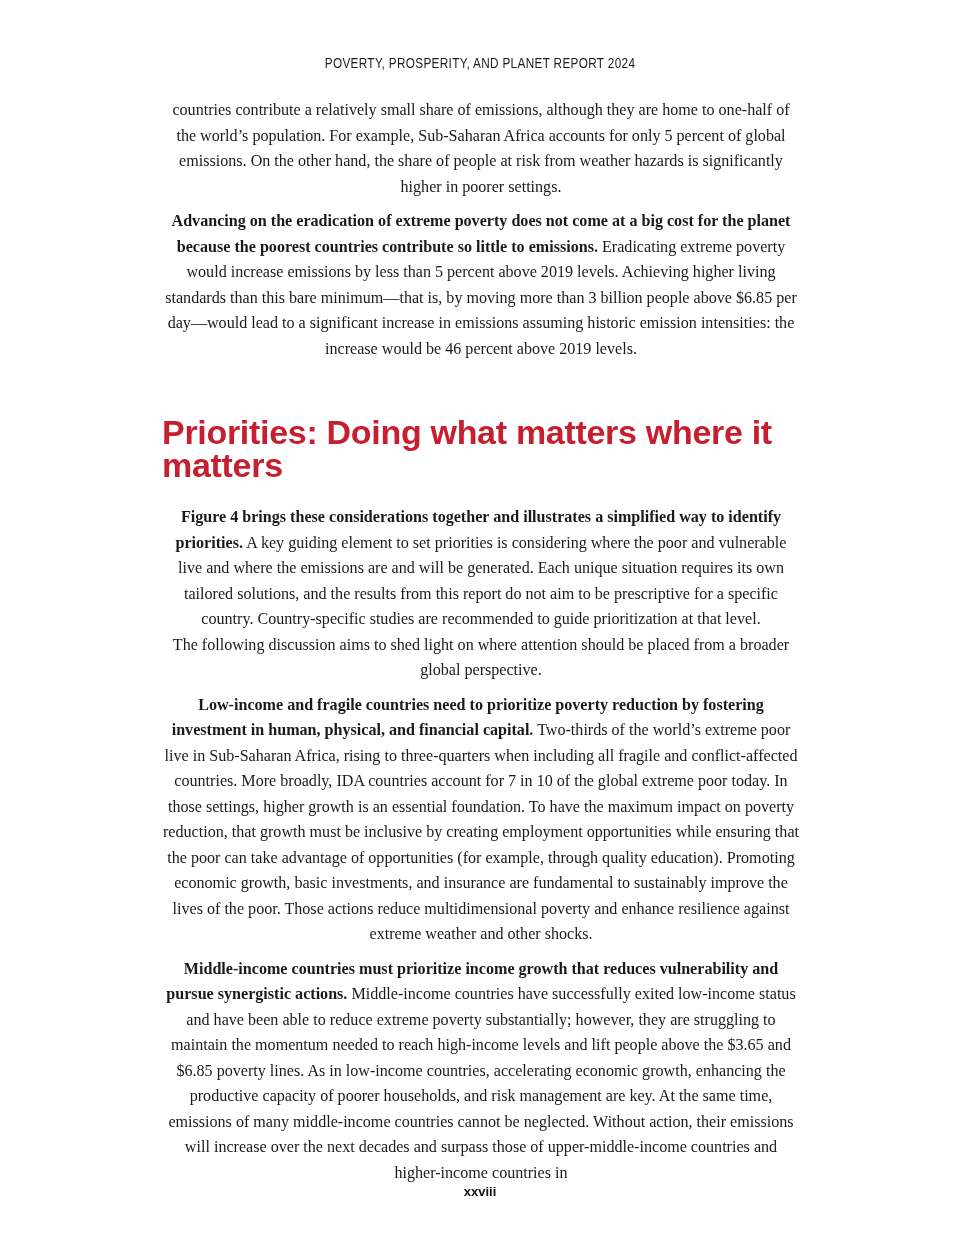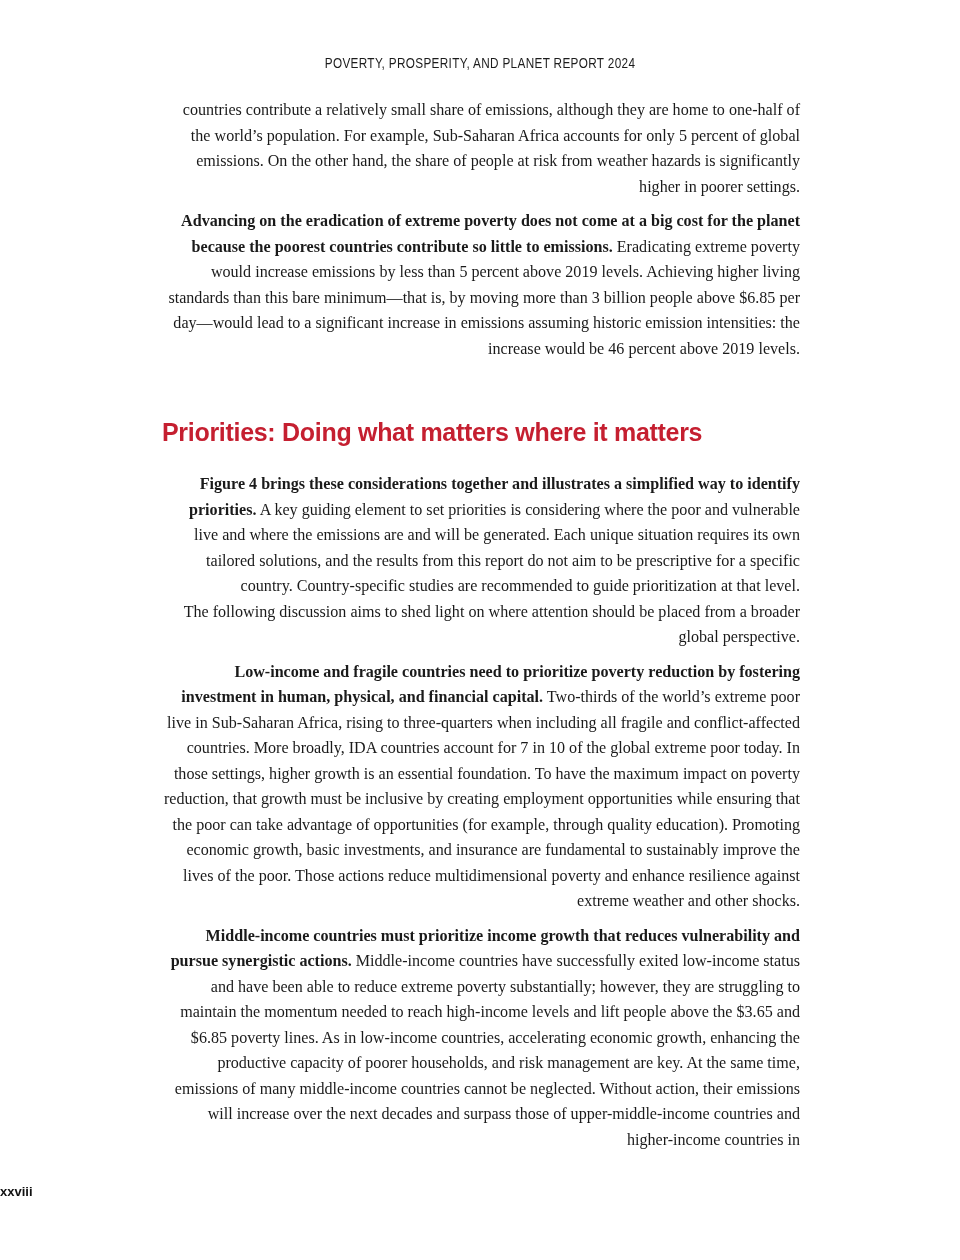--- a/index.html
+++ b/index.html
@@ -33,40 +33,40 @@
     position: absolute;
     left: 162px;
     top: 97px;
     width: 638px;
   }
   .body-para {
     margin: 0 0 9px 0;
     font-size: 16.1px;
     line-height: 25.5px;
     white-space: pre-wrap;
-    text-align: right;
+    text-align: center;
   }
   .para-lead {
     font-weight: bold;
   }
   .section-heading {
     margin: 55px 0 22px 0;
     font-family: "Liberation Sans", "DejaVu Sans", sans-serif;
     font-weight: bold;
-    font-size: 25px;
+    font-size: 34px;
     line-height: 33px;
     letter-spacing: -0.3px;
     color: #C51F30;
   }
   .page-footer {
     position: absolute;
     top: 1182px;
     left: 0;
     right: 0;
-    text-align: left;
+    text-align: center;
   }
   .page-number {
     font-family: "Liberation Sans", "DejaVu Sans", sans-serif;
     font-weight: bold;
     font-size: 13px;
     color: #111111;
   }
 </style>
 </head>
 <body>

